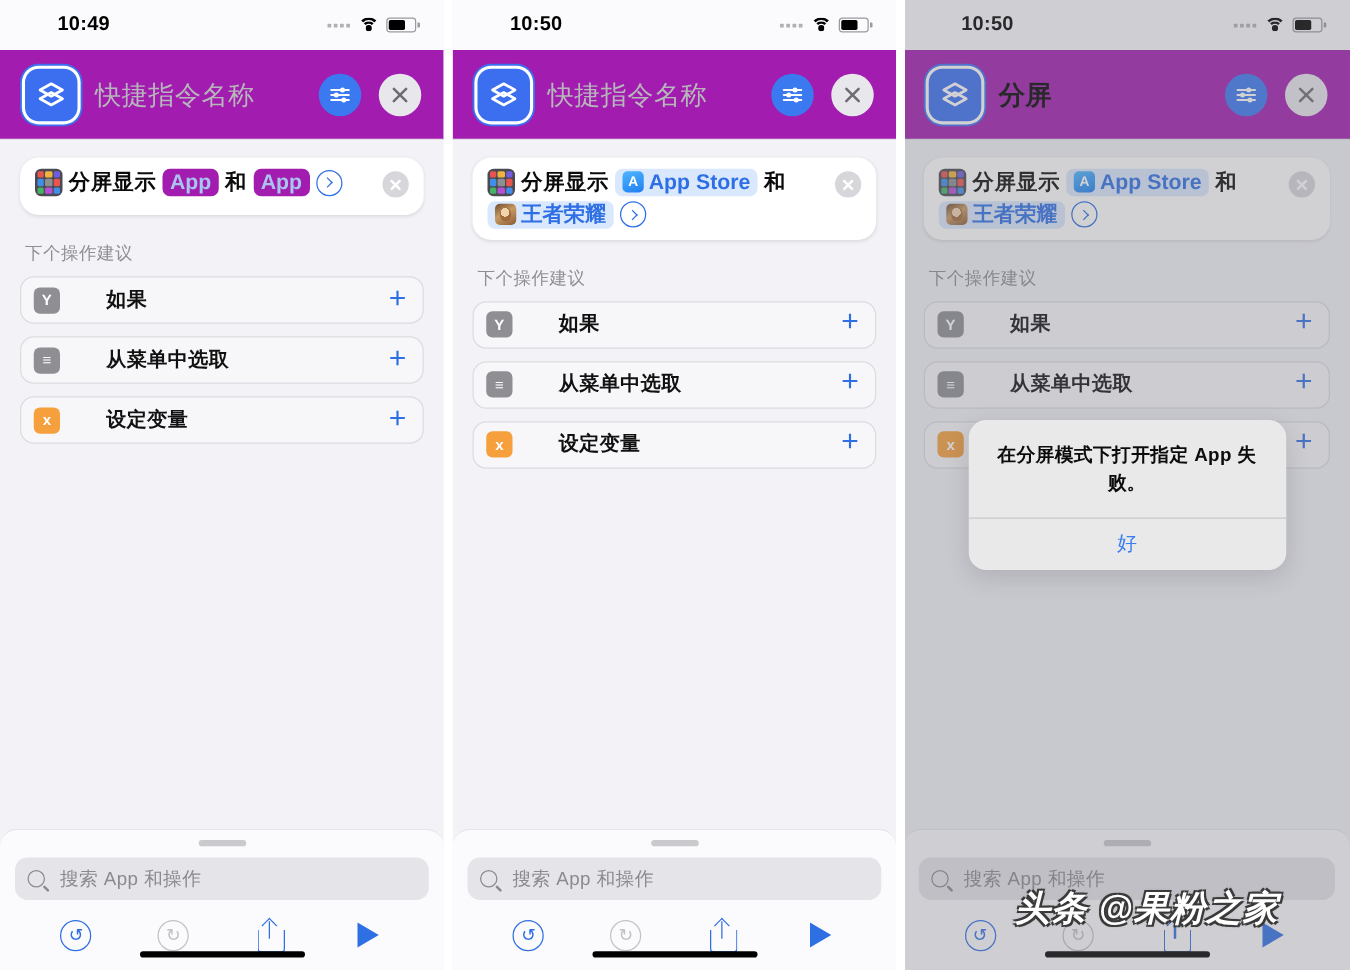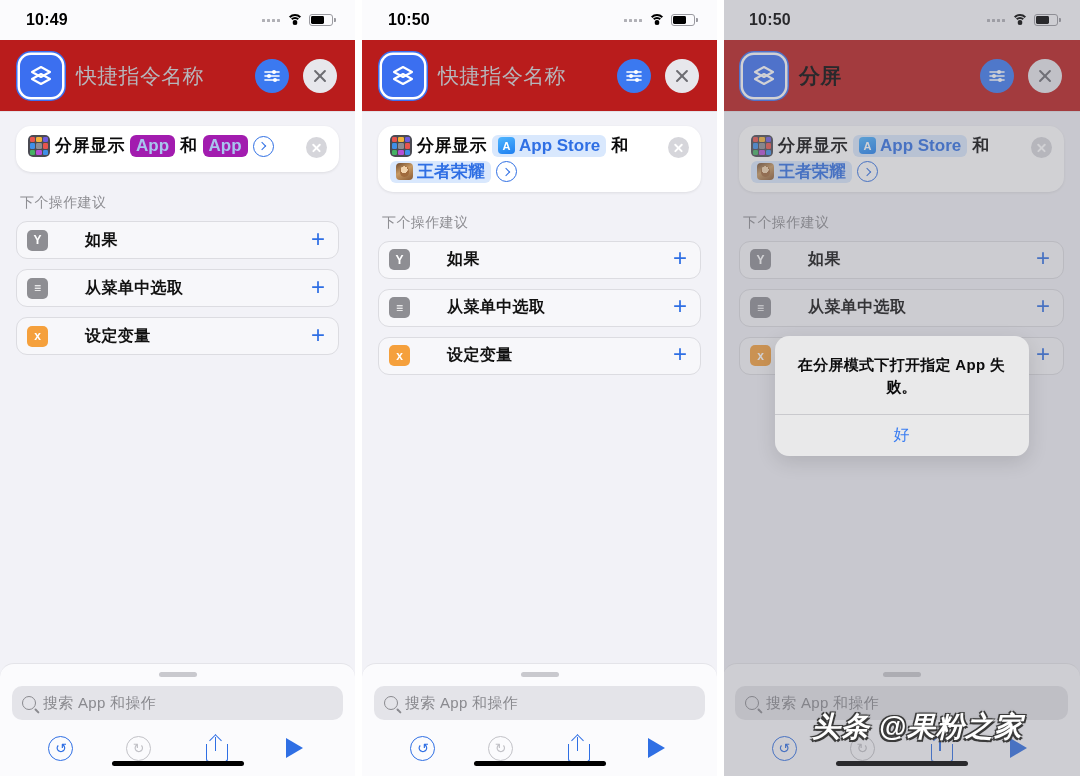--- a/index.html
+++ b/index.html
@@ -19,39 +19,39 @@
   #panel-2 { left: 362px; }
   #panel-3 { left: 723px; width: 357px; }
 
   
   .statusbar {
     height: 40px; position: relative;
     display: flex; align-items: center; justify-content: space-between;
     padding: 0 22px 0 26px;
     background: #fbfbfd;
   }
-  .status-time { font-size: 16px; font-weight: 700; color: #000; letter-spacing: .2px; }
+  .status-time { font-size: 16px; font-weight: 700; color: #000; letter-spacing: .2px; margin-left: 20px; }
   .status-right { display: flex; align-items: center; gap: 6px; }
   .sig-dots { display: flex; gap: 2px; align-items: flex-end; }
   .sig-dots i { width: 3px; height: 3px; background: #b0b0b6; display: block; border-radius: .5px; }
   .wifi { position: relative; width: 17px; height: 12px; }
   .wifi b { position: absolute; left: 50%; transform: translateX(-50%); border: 2px solid #000;
             border-bottom-color: transparent; border-left-color: transparent; border-right-color: transparent;
             border-radius: 50%; }
   .wifi b:nth-child(1) { width: 17px; height: 17px; top: 0; }
   .wifi b:nth-child(2) { width: 11px; height: 11px; top: 3px; }
   .wifi b:nth-child(3) { width: 5px; height: 5px; top: 6px; border-top-color:#000; background:#000; border-radius:50%; }
   .battery { width: 24px; height: 12px; border: 1.4px solid #9a9aa0; border-radius: 3px; position: relative; }
   .battery::after { content: ""; position: absolute; right: -3.5px; top: 3.4px; width: 2px; height: 4px;
                     background: #9a9aa0; border-radius: 0 1px 1px 0; }
   .battery i { position: absolute; left: 1.3px; top: 1.3px; bottom: 1.3px; width: 58%; background: #000; border-radius: 1.4px; display: block; }
 
   
   .header {
-    background: #b91c1c; height: 72px;
+    background: #a21caf; height: 72px;
     display: flex; align-items: center; gap: 14px;
     padding: 0 18px 0 20px;
     border-bottom: 1px solid #e2e2e7;
   }
   .shortcut-icon {
     width: 42px; height: 42px; border-radius: 11px; background: #3b6ff0;
     box-shadow: 0 0 0 2.5px #fff, 0 0 0 4px #3b6ff0;
     flex: 0 0 auto; position: relative;
   }
   .shortcut-icon svg { position: absolute; left: 50%; top: 50%; transform: translate(-50%,-50%); }
@@ -128,21 +128,21 @@
   
   .bottom-sheet {
     position: absolute; left: 0; right: 0; bottom: 0;
     background: #fbfbfd; border-top: 1px solid #e4e4e9;
     border-radius: 14px 14px 0 0;
     padding: 8px 12px 0 12px;
   }
   .grabber { width: 38px; height: 5px; border-radius: 3px; background: #c9c9ce; margin: 0 auto 9px auto; }
   .search-bar {
     background: #e4e4e9; border-radius: 10px; height: 34px;
-    display: flex; align-items: center; gap: 7px; padding: 8px 10px;
+    display: flex; align-items: center; gap: 12px; padding: 8px 10px;
   }
   .search-icon { width: 14px; height: 14px; border: 1.8px solid #8a8a8f; border-radius: 50%;
                  position: relative; flex: 0 0 auto; }
   .search-icon::after { content:""; position:absolute; right:-5px; bottom:-3px; width:6px; height:1.8px;
                         background:#8a8a8f; transform: rotate(45deg); border-radius:1px; }
   .search-ph { font-size: 15px; color: #8a8a8f; letter-spacing: .3px; }
 
   .toolbar { display: flex; align-items: center; height: 56px; padding: 0 10px; }
   .tb { flex: 1 1 0; display: flex; align-items: center; justify-content: center; }
   .circ-arrow { width: 25px; height: 25px; border-radius: 50%; border: 1.7px solid #2f6fe4; position: relative; }

